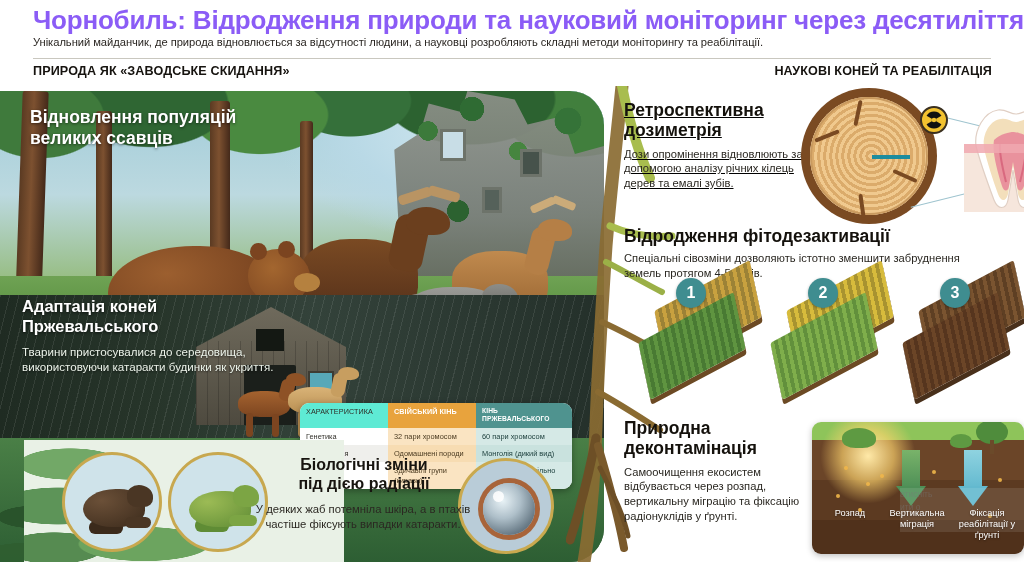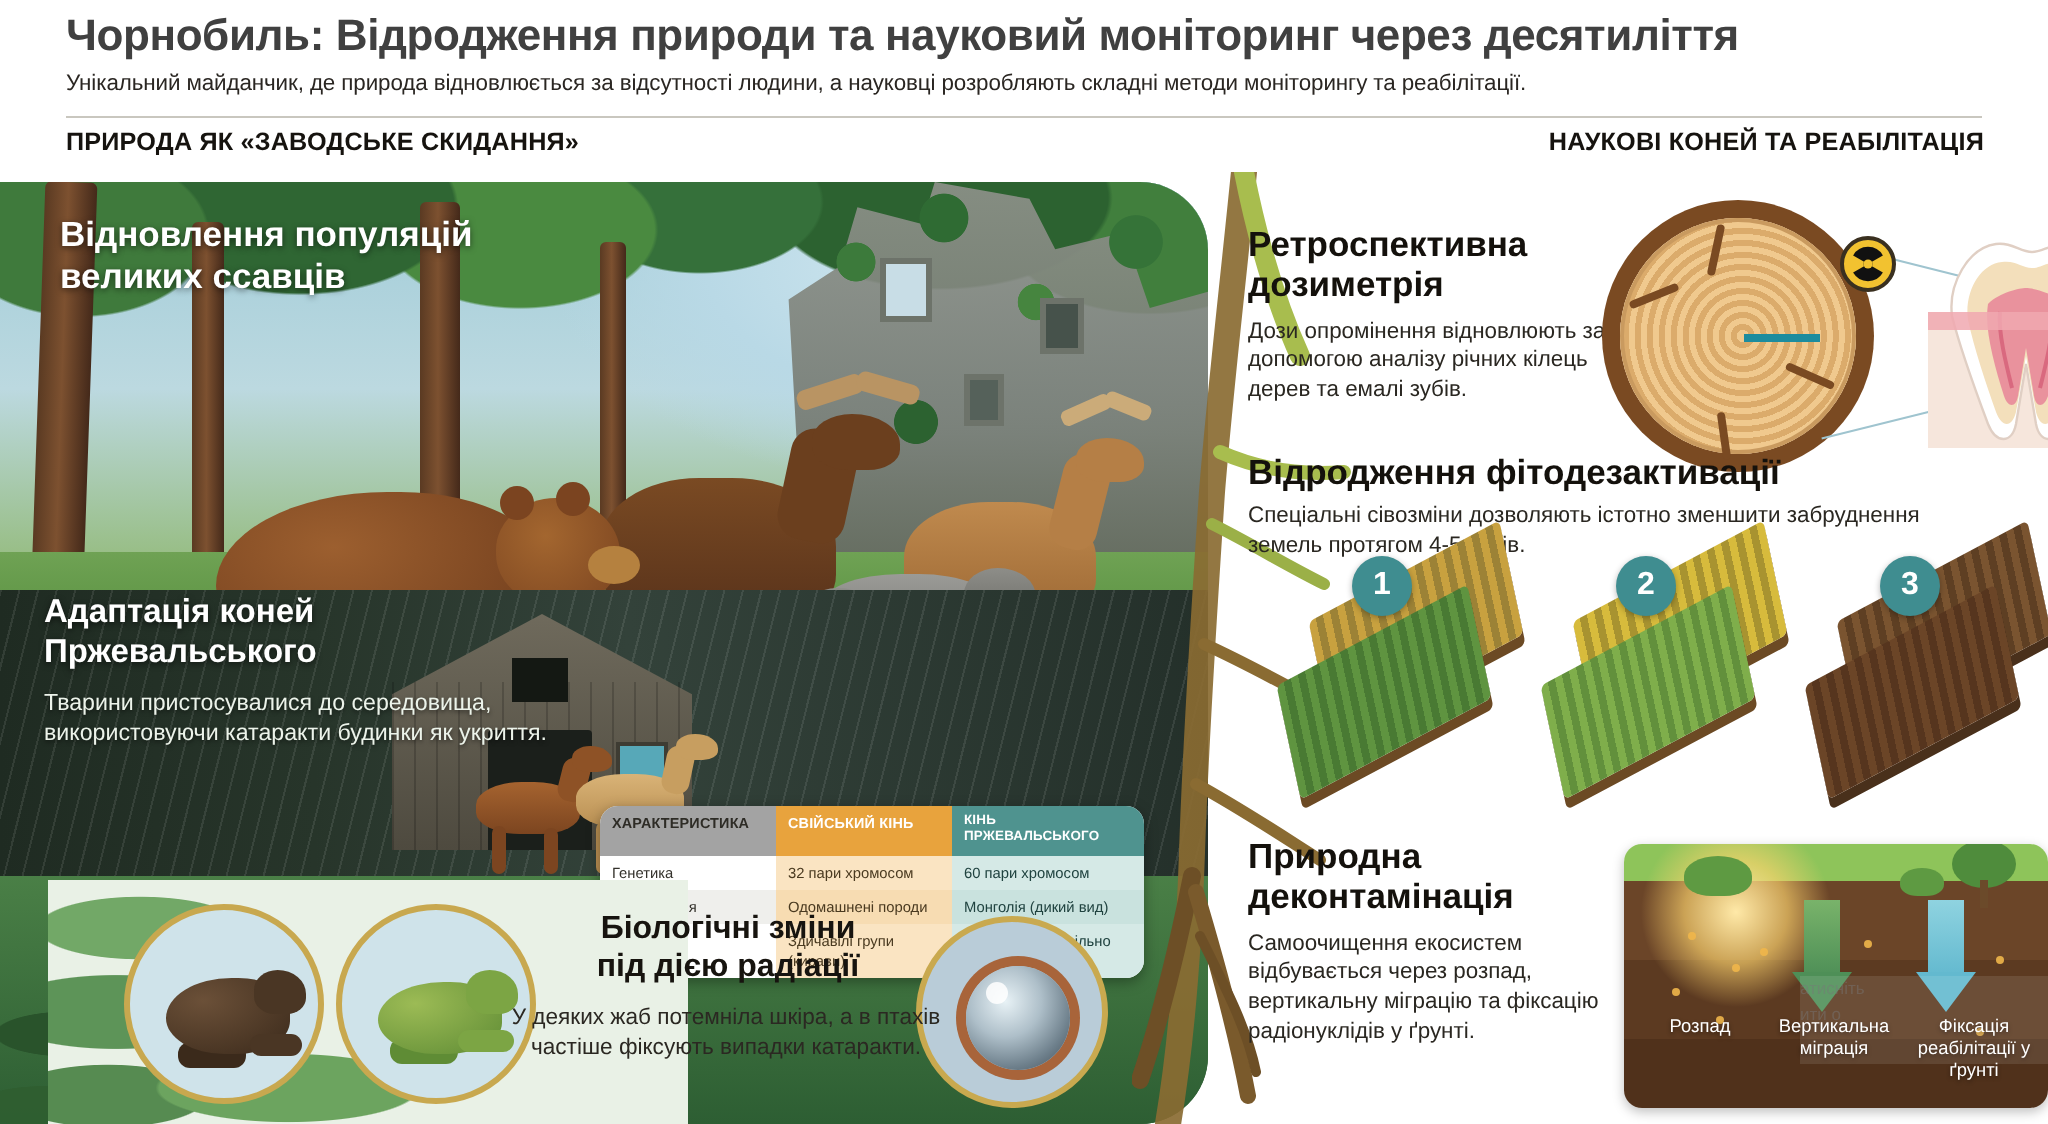--- a/index.html
+++ b/index.html
@@ -8,21 +8,21 @@
     font-family: "Liberation Sans", sans-serif;
     background: #ffffff;
     overflow: hidden;
   }
   #page { position: relative; width: 1024px; height: 562px; background:#fff; }
 
   
   .hdr { position:absolute; left:0; top:0; width:1024px; height:92px; background:#fff; }
   .hdr-title {
     position:absolute; left:33px; top:5px; width:965px;
-    font-size:22px; font-weight:bold; color:#404040; letter-spacing:-0.2px;
+    font-size:26px; font-weight:bold; color:#8b5cf6; letter-spacing:-0.2px;
     white-space:nowrap;
   }
   .hdr-sub {
     position:absolute; left:33px; top:36px; width:965px;
     font-size:11.2px; color:#2a2622; letter-spacing:-0.05px; white-space:nowrap;
   }
   .hdr-rule { position:absolute; left:33px; top:58px; width:958px; height:1px; background:#c9c7bf; }
   .sec-kicker-l {
     position:absolute; left:33px; top:64px;
     font-size:12.6px; font-weight:bold; color:#16130f; letter-spacing:0.1px; white-space:nowrap;
@@ -228,21 +228,21 @@
   }
   .cmp-caption {
     text-align:center; font-weight:bold; font-size:7.6px; letter-spacing:.3px;
     color:#3c3a33; padding:5px 0 4px; background:#ffffff;
   }
   .cmp-row { display:flex; }
   .cmp-row > div { padding:4px 6px; line-height:1.25; }
   .c1 { width:88px; }
   .c2 { width:88px; }
   .c3 { width:96px; }
-  .cmp-head .c1 { background:#a3a3a3; font-weight:bold; color:#2e2c26; letter-spacing:.1px; font-size:7.2px;}
+  .cmp-head .c1 { background:#5eead4; font-weight:normal; color:#2e2c26; letter-spacing:.1px; font-size:7.2px;}
   .cmp-head .c2 { background:#e8a33d; font-weight:bold; color:#ffffff; letter-spacing:.1px; font-size:7.2px;}
   .cmp-head .c3 { background:#4f938f; font-weight:bold; color:#ffffff; letter-spacing:.1px; font-size:6.7px;}
   .cmp-body .c1 { color:#33312b; }
   .cmp-body .c2 { background:#fae4c2; color:#4a3a20; }
   .cmp-body .c3 { background:#d5e9e6; color:#204340; }
   .cmp-body.alt .c1 { background:#efefec; }
   .cmp-body.alt .c2 { background:#f7dcb2; }
   .cmp-body.alt .c3 { background:#c9e2de; }
 
   
@@ -296,21 +296,21 @@
 
   
   .divider { position:absolute; left:566px; top:86px; width:120px; height:476px; pointer-events:none; }
 
   
   .right { position:absolute; left:624px; top:96px; width:400px; height:466px; }
 
   .r-title { font-size:17.5px; font-weight:bold; color:#14110c; line-height:1.16; }
   .r-body  { font-size:11.2px; color:#2a2721; line-height:1.31; }
 
-  .sec-dosim { position:absolute; left:0px; top:16px; width:400px; }
+  .sec-dosim { position:absolute; left:0px; top:4px; width:400px;text-decoration:underline; }
   .sec-dosim .r-title { width:180px; }
   .sec-dosim .r-body { width:200px; margin-top:6px; }
 
   .log-ring {
     position:absolute; left:186px; top:-3px; width:118px; height:118px; border-radius:50%;
     background:
       repeating-radial-gradient(circle at 52% 50%, #f0c98e 0 3px, #dbab6b 3px 6px);
     box-shadow:0 0 0 9px #7a4a22, inset 0 0 0 2px #c99a5f;
   }
   .ring-crack { position:absolute; background:#7a4a22; border-radius:2px; }

